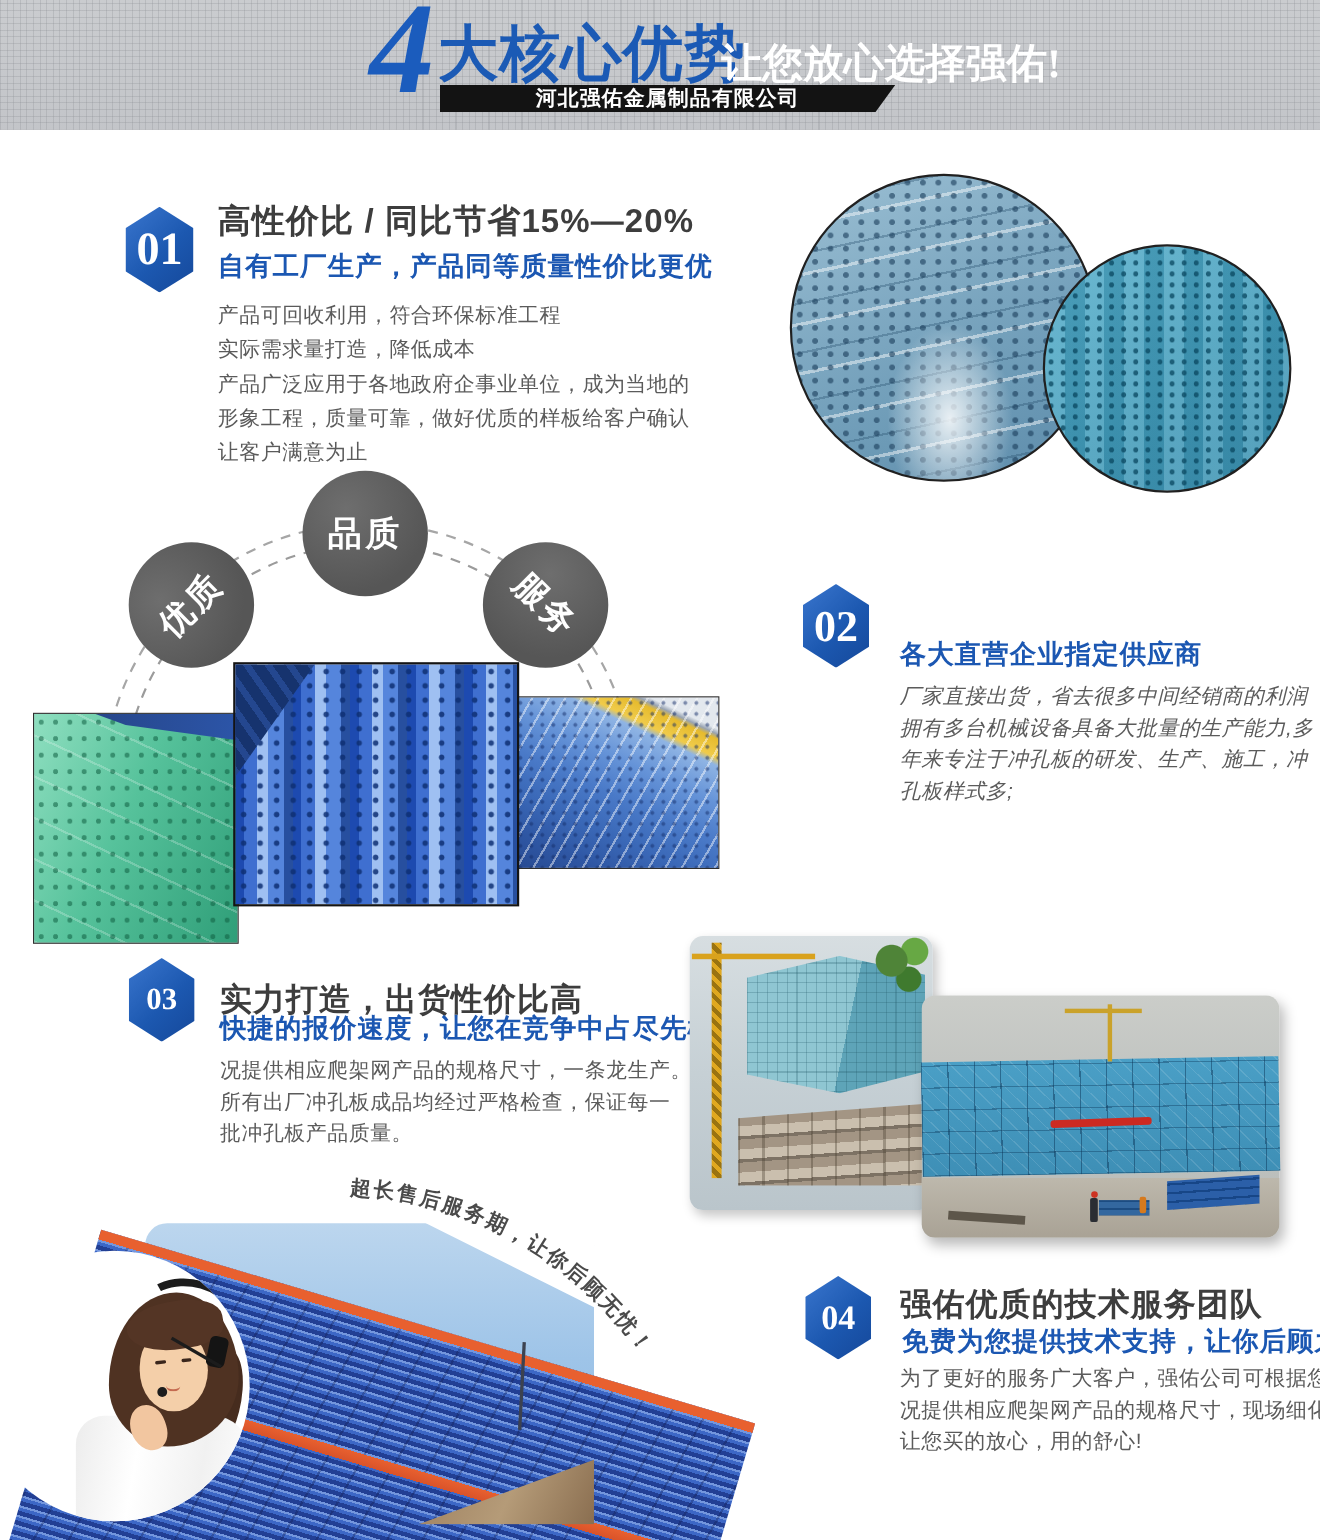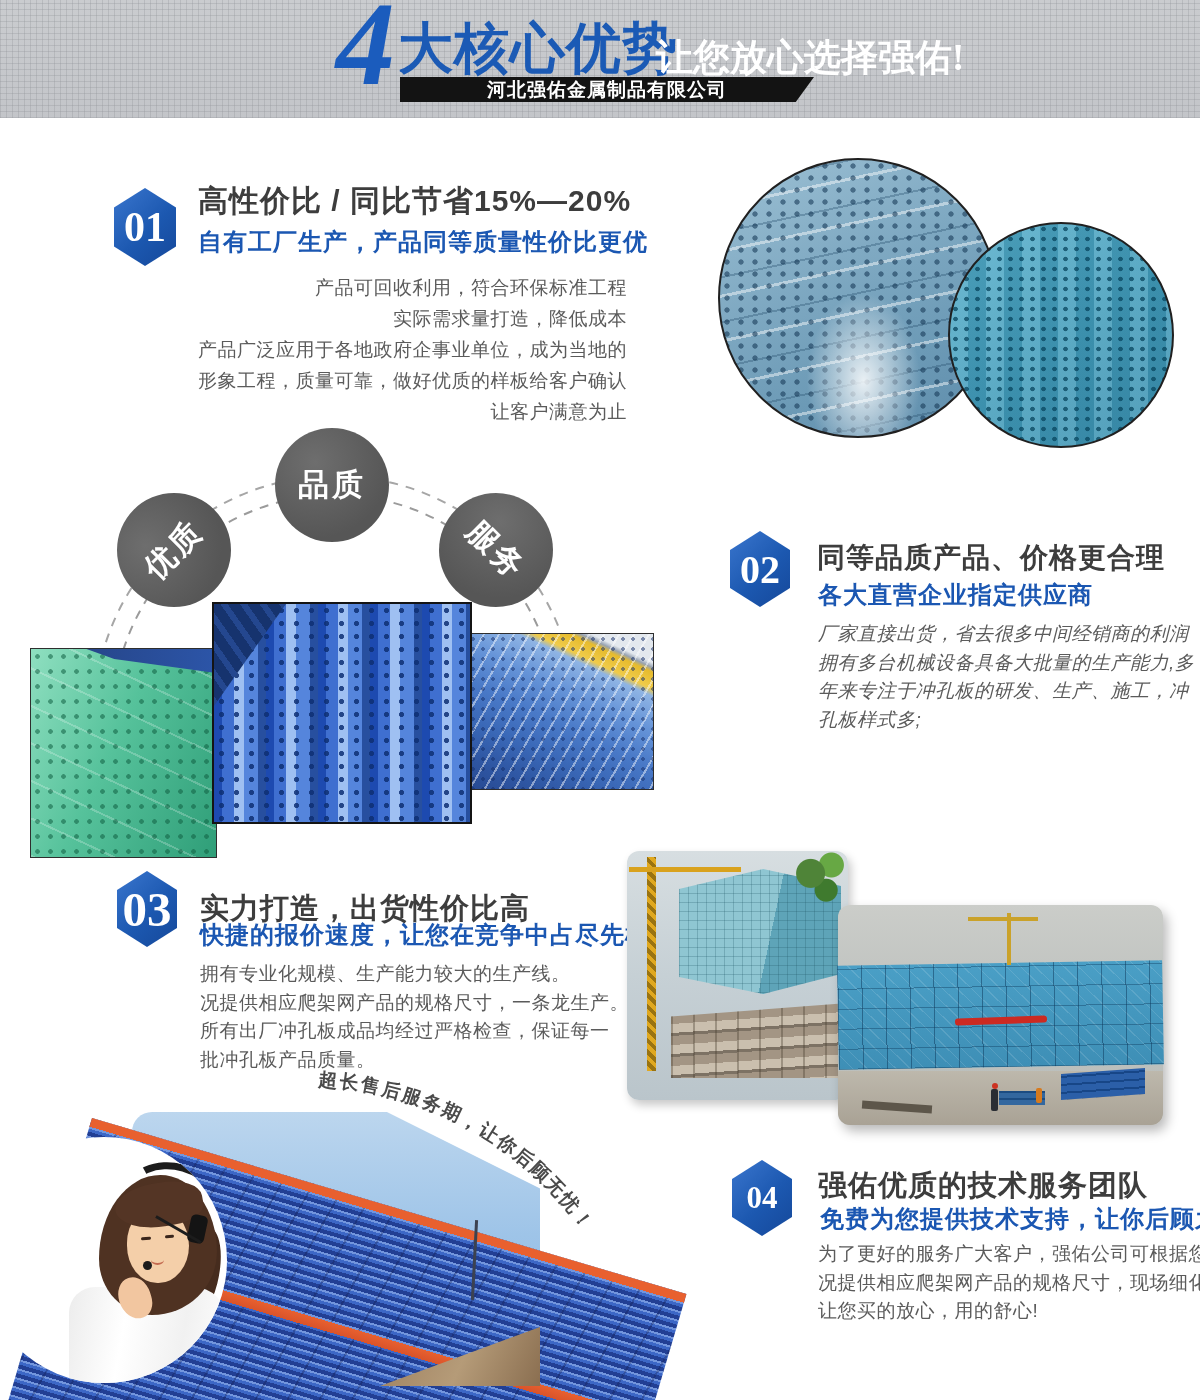--- a/index.html
+++ b/index.html
@@ -28,21 +28,21 @@
   .hex{position:absolute;width:62px;height:78px;
     background:linear-gradient(135deg,#3a76ce 0%,#1c58b0 55%,#15489a 100%);
     clip-path:polygon(50% 0,100% 25%,100% 75%,50% 100%,0 75%,0 25%);
     color:#fff;font-family:"Liberation Serif",serif;font-weight:bold;font-size:42px;
     display:flex;align-items:center;justify-content:center;}
   .adv-title{position:absolute;font-size:30px;font-weight:bold;color:#3d3d3d;white-space:nowrap;letter-spacing:1px;}
   .adv-sub{position:absolute;font-family:"Liberation Serif",serif;font-size:24px;font-weight:bold;
     color:#1b57b2;white-space:nowrap;letter-spacing:1px;}
   .adv-body{position:absolute;font-size:19px;color:#5b5b5b;letter-spacing:.5px;}
   .adv-body div{white-space:nowrap;}
-  .lh31 div{line-height:31px;text-align:right;}
+  .lh31 div{line-height:31px;}
   .lh28 div{line-height:28.5px;}
 
   
   .arcs{position:absolute;left:88px;top:412px;}
   .badge{position:absolute;width:114px;height:114px;border-radius:50%;
     background:radial-gradient(circle at 35% 30%,#6e6e6e,#565656 70%);
     color:#fff;font-size:31px;font-weight:bold;letter-spacing:3px;
     display:flex;align-items:center;justify-content:center;}
   .badge-top{left:275px;top:428px;}
   .badge-left{left:117px;top:493px;transform:rotate(-45deg);}
@@ -219,36 +219,34 @@
     <div class="corner"></div>
   </div>
   <div class="ph ph-center">
     <div class="corner"></div>
   </div>
   <div class="ph ph-right"></div>
 
   <div class="hex" style="left:730px;top:531px;width:60px;height:76px;font-size:40px;">
     <span>02</span>
   </div>
-  <div class="adv-title" style="left:817px;top:539px;font-size:28px;">同等品质产品、价格更合理</div>
   <div class="adv-sub" style="left:818px;top:579px;">各大直营企业指定供应商</div>
   <div class="adv-body lh28" style="left:818px;top:620px;font-style:italic;">
     <div>厂家直接出货，省去很多中间经销商的利润</div>
     <div>拥有多台机械设备具备大批量的生产能力,多</div>
     <div>年来专注于冲孔板的研发、生产、施工，冲</div>
     <div>孔板样式多;</div>
   </div>
 
-  <div class="hex" style="left:117px;top:871px;width:60px;height:76px;font-size:49px;">
+  <div class="hex" style="left:117px;top:871px;width:60px;height:76px;font-size:28px;">
     <span>03</span>
   </div>
   <div class="adv-title" style="left:200px;top:878px;font-size:29px;margin-top:11px;">实力打造，出货性价比高</div>
   <div class="adv-sub" style="left:200px;top:919px;">快捷的报价速度，让您在竞争中占尽先机</div>
   <div class="adv-body lh28" style="left:200px;top:960px;">
-    <div>拥有专业化规模、生产能力较大的生产线。</div>
     <div>况提供相应爬架网产品的规格尺寸，一条龙生产。</div>
     <div>所有出厂冲孔板成品均经过严格检查，保证每一</div>
     <div>批冲孔板产品质量。</div>
   </div>
 
   <div class="abs photoL">
     <div class="mast"></div>
     <div class="boom"></div>
     <div class="mesh"></div>
     <div class="floors"></div>

